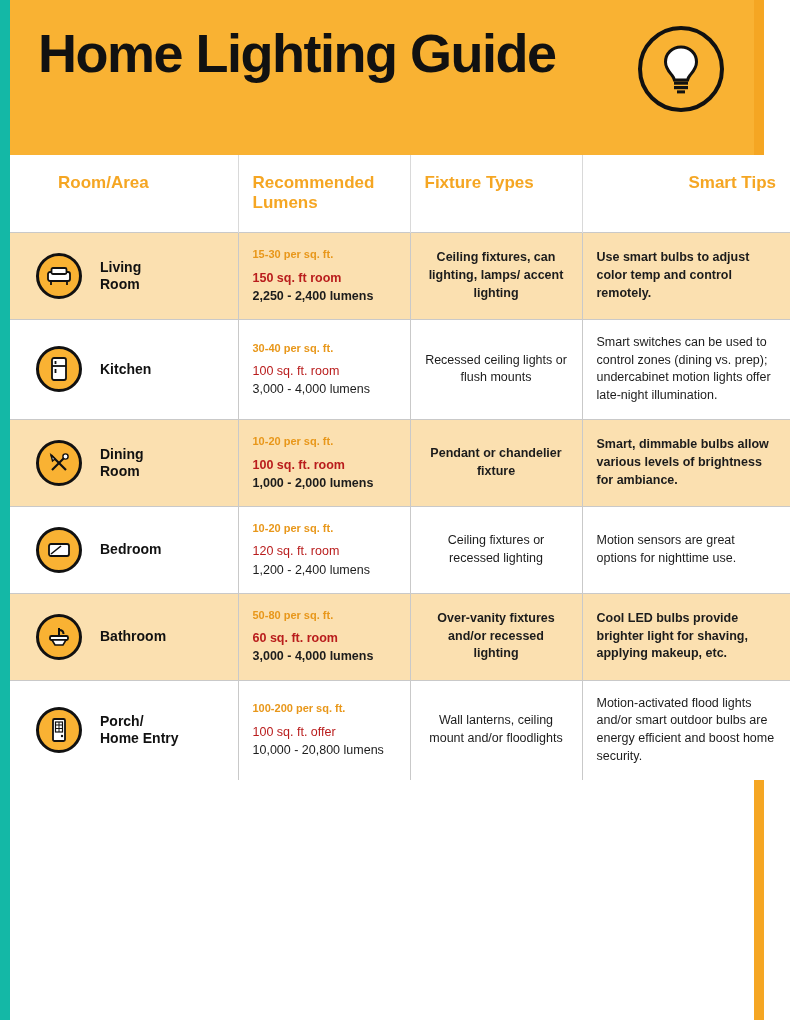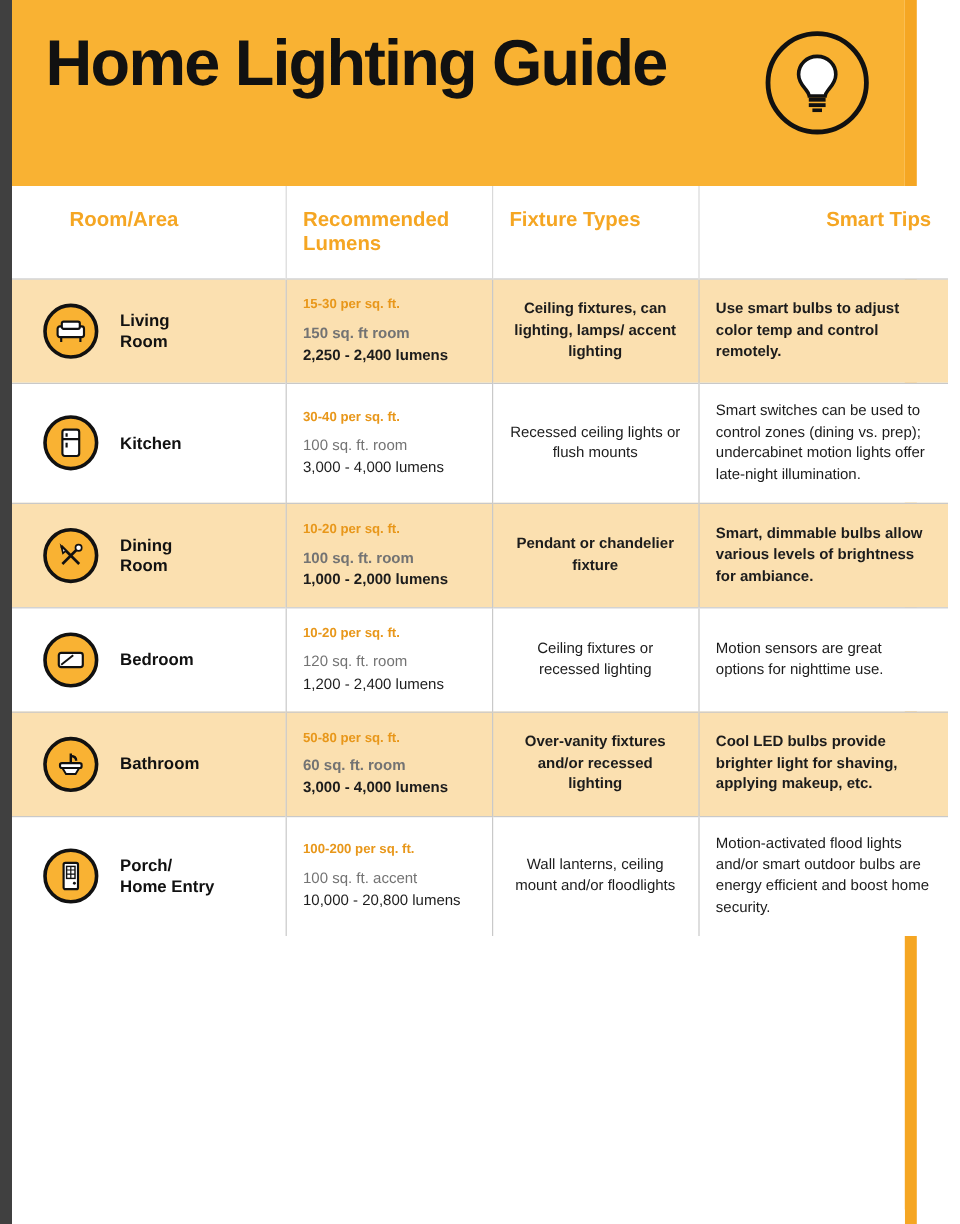--- a/index.html
+++ b/index.html
@@ -13,21 +13,21 @@
     font-family: "Liberation Sans", sans-serif;
     color: #1c1c1c;
     overflow: hidden;
   }
 
   .page {
     width: 764px;
     height: 1020px;
     position: relative;
     box-sizing: border-box;
-    border-left: 10px solid #404040;
+    border-left: 10px solid #14b8a6;
     border-right: 10px solid #f5a623;
     background: #ffffff;
   }
 
   
   .header {
     background: #f9b233;
     padding: 26px 28px 16px 28px;
     position: relative;
     box-sizing: border-box;
@@ -135,21 +135,21 @@
   
   .lumens-rate {
     color: #e8971a;
     font-weight: bold;
     font-size: 11px;
     margin-bottom: 6px;
   }
   .lumens-line {
     font-size: 12.5px;
     line-height: 1.45;
-    color: #737373;
+    color: #b91c1c;
   }
   .lumens-total {
     font-size: 12.5px;
     line-height: 1.45;
     color: #1c1c1c;
   }
 
   td.fixtures-cell { text-align: center; }
   td.tips-cell { text-align: left; }
   tr.row-odd td.tips-cell,
@@ -327,21 +327,21 @@
                 <line x1="10" y1="5" x2="10" y2="15" stroke="#111111" stroke-width="1"></line>
                 <circle cx="13" cy="19" r="1.2" fill="#111111"></circle>
               </svg>
             </span>
             <span class="room-name">Porch/
 Home Entry</span>
           </div>
         </td>
         <td>
           <div class="lumens-rate">100-200 per sq. ft.</div>
-          <div class="lumens-line">100 sq. ft. accent</div>
+          <div class="lumens-line">100 sq. ft. offer</div>
           <div class="lumens-total">10,000 - 20,800 lumens</div>
         </td>
         <td class="fixtures-cell">Wall lanterns, ceiling mount and/or floodlights</td>
         <td class="tips-cell">Motion-activated flood lights and/or smart outdoor bulbs are energy efficient and boost home security.</td>
       </tr>
 
     </tbody>
   </table>
 
   <div class="footer-strip"></div>

